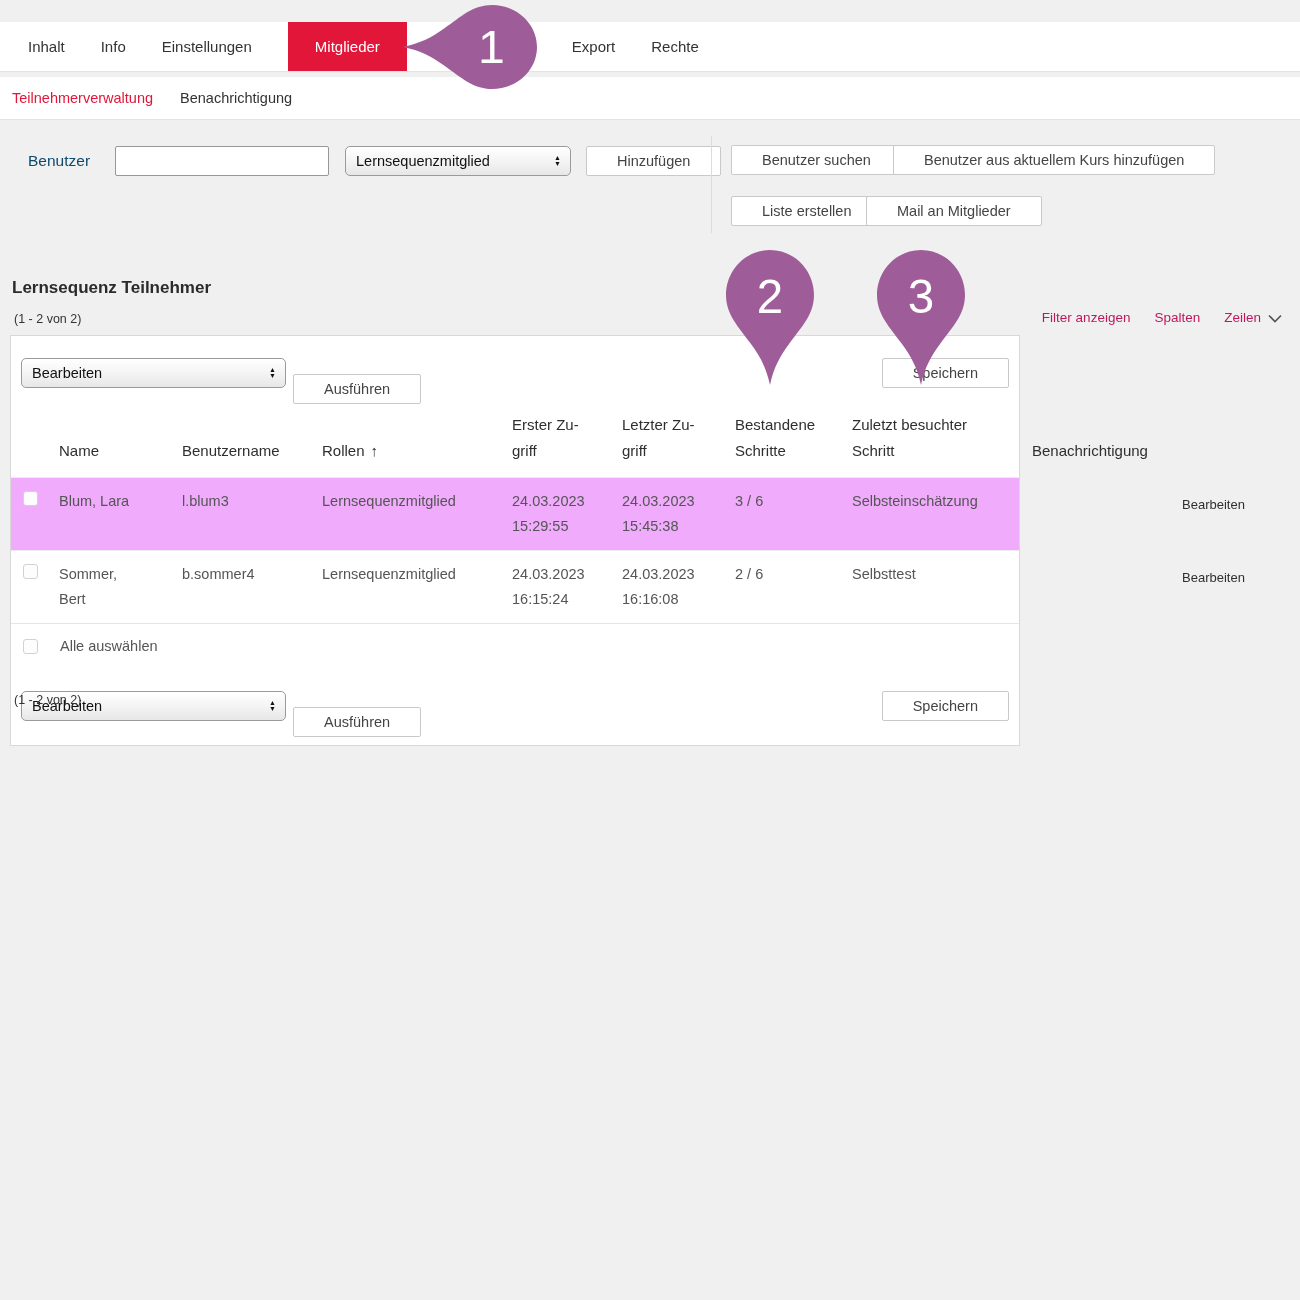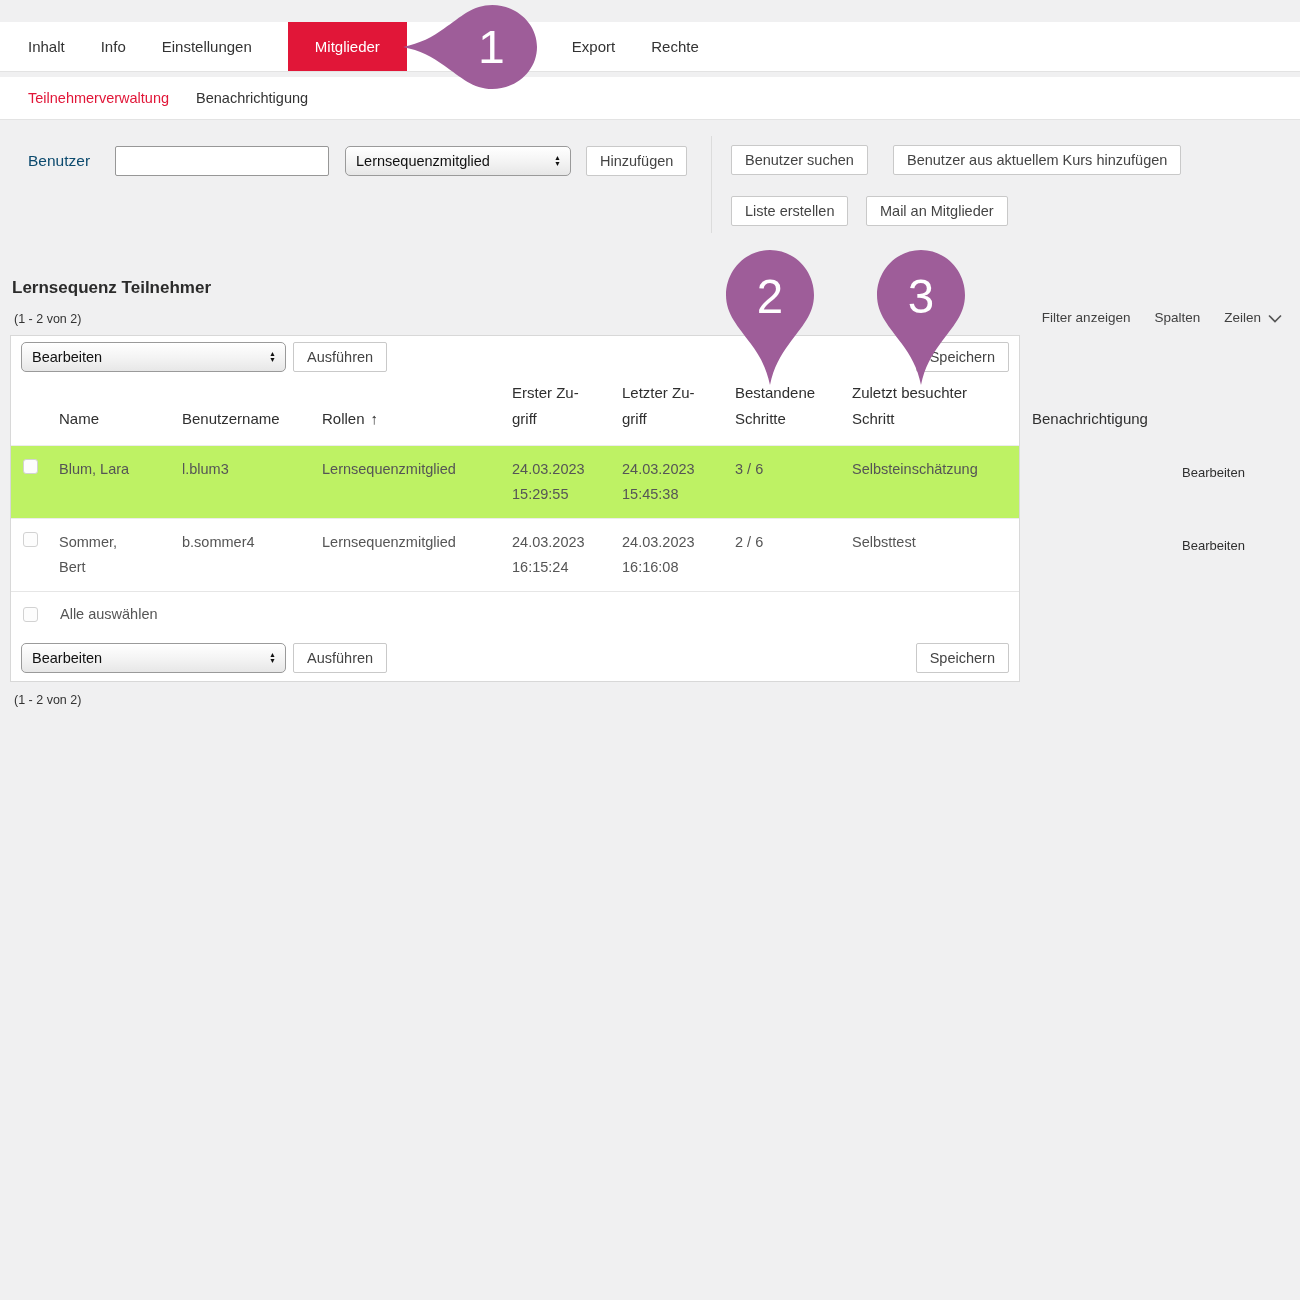--- a/index.html
+++ b/index.html
@@ -22,21 +22,21 @@
     margin-right:36px; cursor:pointer; white-space:nowrap;
   }
   .nav-item.active {
     background:#e11638; color:#fff; padding:0 27px; margin-right:0;
   }
   .nav-item.after-marker { margin-left:165px; }
   
   .subnav {
     position:absolute; top:77px; left:0; right:0; height:43px;
     background:#fff; border-bottom:1px solid #e3e3e3;
-    display:flex; align-items:center; padding-left:28px;
+    display:flex; align-items:center; padding-left:12px;
   }
   .subnav-item { font-size:14.5px; color:#333; margin-right:27px; cursor:pointer; }
   .subnav-item.active { color:#e11638; }
   
   .form-label { position:absolute; left:28px; top:146px; height:30px; line-height:30px; font-size:15.5px; color:#0c4a6e; }
   .text-input {
     position:absolute; left:115px; top:146px; width:214px; height:30px;
     border:1px solid #979797; border-radius:2px; background:#fff;
     font-size:14px; padding:0 8px; font-family:inherit;
   }
@@ -45,62 +45,62 @@
     height:30px; border:1px solid #9a9a9a; border-radius:5px;
     background:linear-gradient(180deg,#ffffff 0%,#f3f3f3 55%,#e7e7e7 100%);
     box-shadow:inset 0 1px 0 rgba(255,255,255,.8);
     padding:0 9px 0 10px; font-size:14.5px; color:#111; cursor:pointer;
   }
   .sel-arrows { display:flex; flex-direction:column; align-items:center; margin-left:10px; color:#111; }
   .sel-arrows span { font-size:7px; line-height:6px; }
   .role-select { position:absolute; left:345px; top:146px; width:226px; }
   .btn {
     display:inline-flex; align-items:center; justify-content:center;
-    height:30px; padding:0 13px; background:#fff; border:1px solid #c9c9c9;
+    height:30px; padding:0 30px; background:#fff; border:1px solid #c9c9c9;
     border-radius:2px; font-size:14.5px; color:#444; cursor:pointer; white-space:nowrap;
     font-family:inherit;
   }
   .btn-hinzufuegen { position:absolute; left:586px; top:146px; }
   .form-divider { position:absolute; left:711px; top:136px; width:1px; height:97px; background:#dcdcdc; }
   .btn-suchen { position:absolute; left:731px; top:145px; }
   .btn-kurs { position:absolute; left:893px; top:145px; }
   .btn-liste { position:absolute; left:731px; top:196px; }
   .btn-mail { position:absolute; left:866px; top:196px; }
   
   .page-title { position:absolute; left:12px; top:278px; font-size:17px; font-weight:700; color:#2b2b2b; }
   .count-top { position:absolute; left:14px; top:312px; font-size:12.5px; color:#333; }
   .count-bottom { position:absolute; left:14px; top:693px; font-size:12.5px; color:#333; }
   .meta-links {
     position:absolute; top:310px; right:18px;
-    display:flex; align-items:center; gap:24px; font-size:13.5px; color:#404040;
+    display:flex; align-items:center; gap:24px; font-size:13.5px; color:#be185d;
   }
   .meta-link { display:flex; align-items:center; cursor:pointer; }
   .meta-link svg { margin-left:7px; margin-top:2px; }
   
   .panel {
     position:absolute; left:10px; top:335px; width:1010px;
     background:#fff; border:1px solid #d8d8d8;
   }
   .panel-toolbar { display:flex; align-items:center; padding:6px 10px; }
   .bulk-select { width:265px; }
-  .panel-toolbar .btn-exec { margin-left:7px; }
+  .panel-toolbar .btn-exec { margin-left:7px;margin-top:32px; }
   .toolbar-spacer { flex:1; }
   .tgrid {
     display:grid;
     grid-template-columns:38px 123px 140px 190px 110px 113px 117px 180px 150px 1fr;
     padding:0 10px;
   }
   .thead { align-items:end; min-height:67px; }
   .th {
     font-size:15px; font-weight:500; color:#2f2f2f;
     padding:0 8px 13px 0; line-height:26px; white-space:pre-line; cursor:pointer;
   }
   .sort-arrow { font-weight:700; font-size:15px; margin-left:6px; }
   .trow { min-height:71px; border-top:1px solid #ececec; }
-  .trow.odd { background:#bef264; }
+  .trow.odd { background:#f0abfc; }
   .td { font-size:14.5px; color:#555; line-height:25px; padding:11px 8px 11px 0; white-space:pre-line; }
   .td-action { text-align:right; font-size:13px; color:#2f2f2f; padding-top:14px; padding-right:2px; cursor:pointer; }
   .cb {
     appearance:none; -webkit-appearance:none;
     width:15px; height:15px; border:1px solid #d2d2d2; border-radius:3px;
     background:#fdfdfd; margin:13px 0 0 2px; cursor:pointer;
   }
   .selectall-row { display:flex; align-items:center; padding:9px 10px; height:45px; border-top:1px solid #e6e6e6; }
   .selectall-row .cb { margin:0 0 0 2px; }
   .selectall-label { font-size:14.5px; color:#555; margin-left:22px; }

